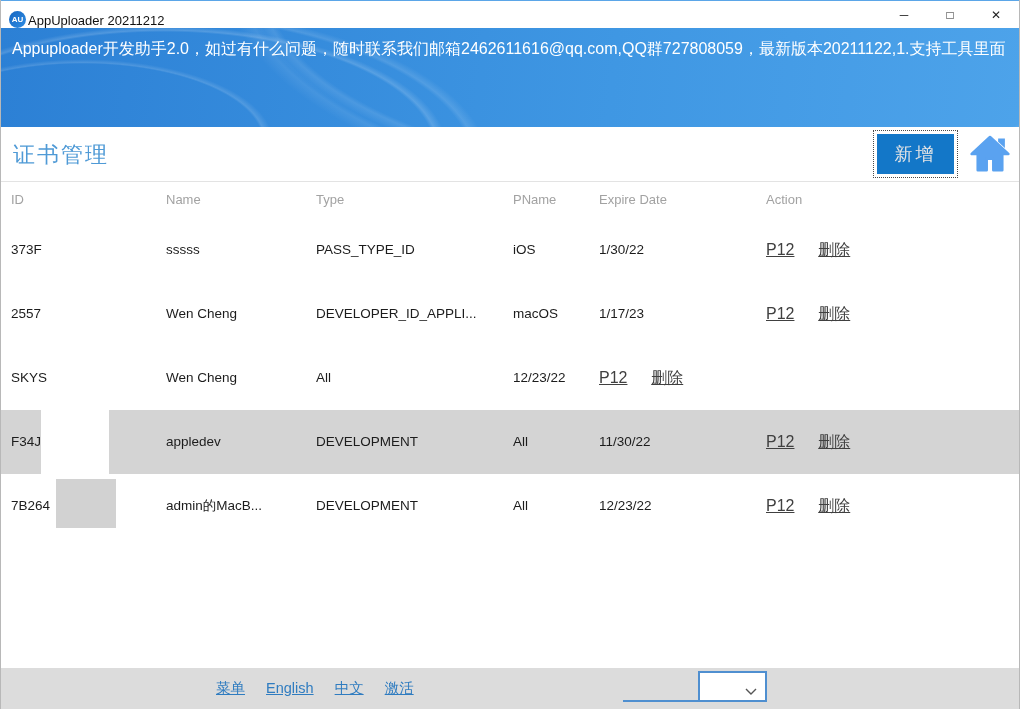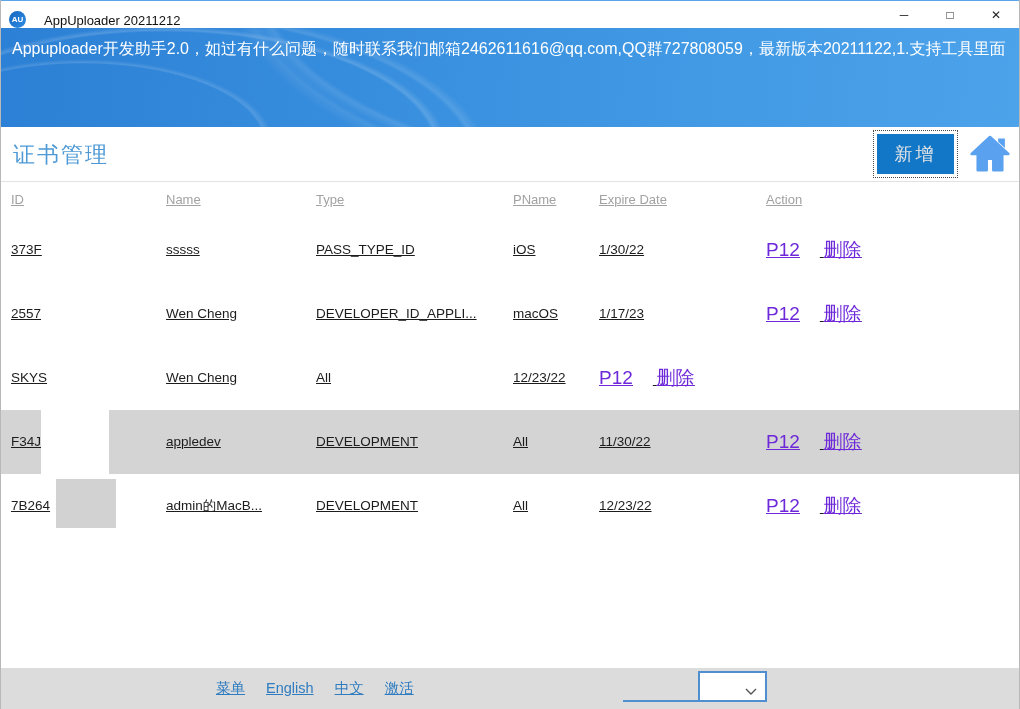--- a/index.html
+++ b/index.html
@@ -15,21 +15,21 @@
   .titlebar {
     position:relative; height:28px; background:#ffffff;
     border-top:1px solid #5ba6e8; display:flex; align-items:flex-end;
   }
   .app-icon {
     width:17px; height:17px; border-radius:50%; margin-left:8px;
     background:linear-gradient(135deg,#1565c0,#2f8de4);
     color:#fff; font-size:8px; font-weight:bold;
     display:flex; align-items:center; justify-content:center;
   }
-  .app-title { margin-left:18px; font-size:13px; color:#111; }
+  .app-title { margin-left:2px; font-size:13px; color:#111; }
   .win-controls { position:absolute; right:0; top:0; height:28px; display:flex; }
   .win-btn {
     width:46px; height:28px; display:flex; align-items:center; justify-content:center;
     font-size:12px; color:#222; background:transparent; border:none; cursor:default;
   }
 
   
   .banner {
     position:relative; height:99px; color:#fff;
     background:
@@ -56,28 +56,28 @@
   .add-btn {
     width:77px; height:40px; background:#1377c8; color:#e5e5e5; border:none;
     font-size:18px; letter-spacing:3px; font-family:"Liberation Sans",sans-serif; cursor:pointer;
   }
   .home-btn {
     position:absolute; right:6px; top:6px; width:46px; height:44px;
     background:transparent; border:none; cursor:pointer; padding:0;
   }
 
   
-  .cols { display:grid; grid-template-columns:155px 150px 197px 86px 167px 1fr;text-decoration:underline; }
+  .cols { display:grid; grid-template-columns:155px 150px 197px 86px 167px 1fr; }
   .cell { padding-left:10px; overflow:hidden; white-space:nowrap; }
   .table-header { height:36px; line-height:36px; color:#a2a2a2; font-size:13px; }
   .table-body { position:relative; }
   .row { height:64px; line-height:64px; font-size:13.5px; color:#1c1c1c; position:relative; }
   .row.selected { background:#d4d4d4; }
   .action-link {
-    color:#6d28d9; text-decoration:underline; margin-right:20px; cursor:pointer; font-size:19px;
+    color:#404040; text-decoration:underline; margin-right:20px; cursor:pointer; font-size:16px;
   }
   .redact { position:absolute; }
   .row-3 .redact { left:40px; top:0; width:68px; height:64px; background:#ffffff; }
   .row-4 .redact { left:55px; top:5px; width:60px; height:49px; background:#d2d2d2; }
 
   
   .footer {
     position:absolute; left:0; right:0; bottom:0; height:41px; background:#dcdcdc;
   }
   .footer-links { position:absolute; left:215px; top:0; line-height:41px; font-size:14.5px; }

